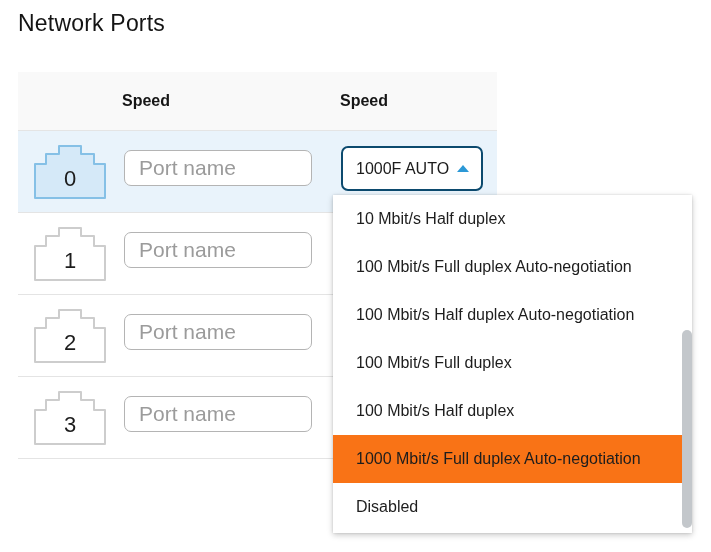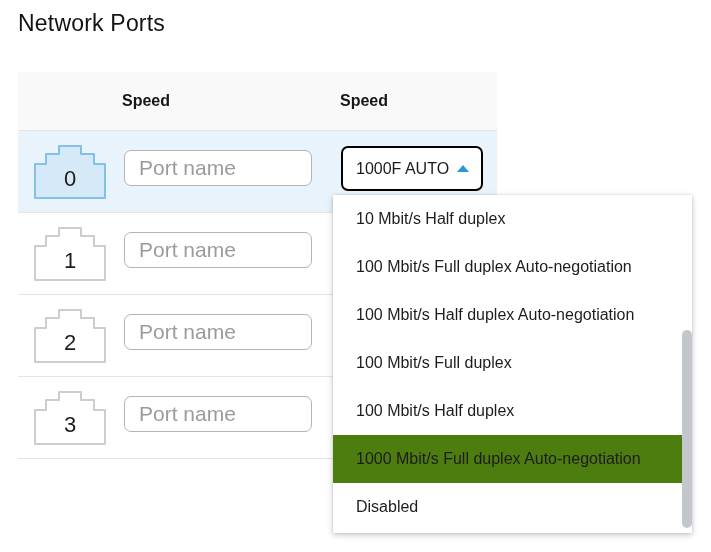--- a/index.html
+++ b/index.html
@@ -86,21 +86,21 @@
     color: #222222;
     outline: none;
   }
   .name-input::placeholder { color: #9b9b9b; opacity: 1; }
   
   .speed-btn {
     position: absolute;
     left: 323px; top: 15px;
     width: 142px; height: 45px;
     background: #ffffff;
-    border: 2px solid #000000;
+    border: 2px solid #0c4a6e;
     border-radius: 7px;
     display: flex; align-items: center;
     padding: 0 12px 0 13px;
     cursor: pointer;
     font-family: "Liberation Sans", sans-serif;
   }
   .speed-btn-label {
     font-size: 16px;
     color: #1b1b1b;
     flex: 1;
@@ -126,21 +126,21 @@
   }
   .menu-item {
     height: 48px;
     display: flex; align-items: center;
     padding-left: 23px;
     font-size: 16px;
     color: #1d1d1d;
     white-space: nowrap;
     cursor: pointer;
   }
-  .menu-item.selected { background: #4d7c0f; }
+  .menu-item.selected { background: #f97316; }
   .menu-thumb {
     position: absolute;
     right: 0; top: 135px;
     width: 10px; height: 198px;
     background: #c3c7cb;
     border-radius: 5px;
   }
 </style>
 </head>
 <body>

